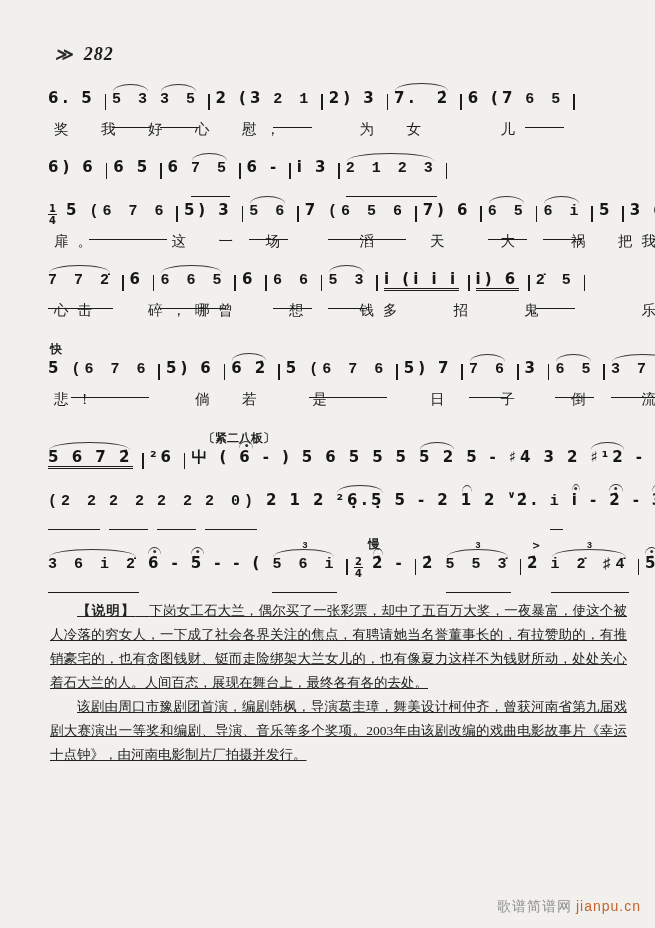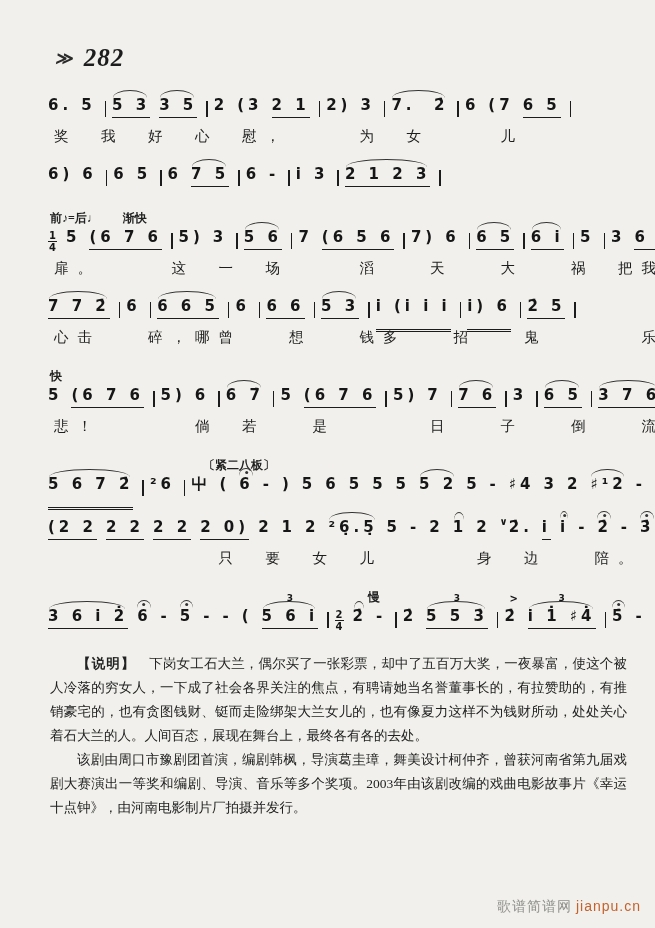--- a/index.html
+++ b/index.html
@@ -15,36 +15,36 @@
     background-image:radial-gradient(#e9e8e4 0.5px, transparent 0.6px);
     background-size:6px 6px;
     overflow:hidden;
     box-sizing:border-box;
     padding:44px 20px 0 48px;
     color:#1c1c1c;
   }
   
   .hdr{display:flex;align-items:center;margin:0 0 26px 8px;}
   .chev{font-size:17px;font-weight:bold;color:#2a2a2a;transform:skewX(-10deg);margin-right:10px;}
-  .pageno{font-family:"Liberation Serif", serif;font-style:italic;font-size:25px;font-weight:bold;letter-spacing:1px;}
+  .pageno{font-family:"Liberation Serif", serif;font-style:italic;font-size:18px;font-weight:bold;letter-spacing:1px;}
   
   .system{margin-bottom:21px;position:relative;}
   .marking{
     font-size:12px;font-weight:bold;margin:0 0 3px 2px;
     font-family:"Liberation Serif", serif;color:#222;
   }
   .notes{
     display:flex;align-items:baseline;flex-wrap:nowrap;
     font-family:"DejaVu Sans", sans-serif;
     font-weight:bold;font-size:15px;color:#161616;
     height:22px;
   }
   .tok{position:relative;margin-right:9px;letter-spacing:4px;white-space:pre;line-height:1;}
-  .u1{border-bottom:1.4px solid #1c1c1c;padding-bottom:4px;}
-  .u2{border-bottom:3.5px double #1c1c1c;padding-bottom:15px;}
+  .u1{border-bottom:1.4px solid #1c1c1c;padding-bottom:20px;font-family:Liberation Mono, monospace;}
+  .u2{border-bottom:3.5px double #1c1c1c;padding-bottom:1px;}
   .arc::before{
     content:"";position:absolute;left:1px;right:3px;top:-8px;height:7px;
     border-top:1.3px solid #333;
     border-radius:50% 50% 0 0 / 100% 100% 0 0;
   }
   .ferm::before{
     content:"";position:absolute;left:0;right:1px;top:-9px;height:7px;
     border-top:1.3px solid #333;
     border-radius:50% 50% 0 0 / 100% 100% 0 0;
   }
@@ -70,21 +70,21 @@
   .lyrics{
     margin:7px 0 0 6px;font-size:14.5px;letter-spacing:9px;
     font-family:Liberation Serif, serif;color:#1e1e1e;white-space:pre;
   }
   
   .exp{
     margin:14px 8px 0 2px;
     font-family:"Liberation Serif", serif;
     font-size:13.5px;line-height:1.78;text-align:justify;color:#222;
   }
-  .exp p{margin:0;text-indent:2em;}
+  .exp p{margin:0;text-indent:2em;text-decoration:underline;}
   .exp .lbl{font-weight:bold;letter-spacing:1px;}
   
   .footer{
     position:absolute;right:14px;bottom:12px;
     font-size:14px;letter-spacing:1px;
   }
   .site{color:#8f8f8d;}
   .sitelink{color:#c4622d;text-decoration:none;margin-left:4px;}
 </style>
 </head>
@@ -137,21 +137,20 @@
           <span class="tok">-</span>
           <span class="bar"></span>
           <span class="tok">i</span>
           <span class="tok">3</span>
           <span class="bar"></span>
           <span class="tok u1 arc">2 1 2 3</span>
           <span class="bar"></span>
         </div>
       </div>
       <div class="system">
-        <div class="marking">前♪=后♩　　渐快</div>
         <div class="notes">
           <span class="frac">
             <span>1</span>
             <span>4</span>
           </span>
           <span class="tok">5</span>
           <span class="tok u1">(6 7 6</span>
           <span class="bar"></span>
           <span class="tok">5)</span>
           <span class="tok">3</span>
@@ -200,21 +199,21 @@
       </div>
       <div class="system">
         <div class="marking">快</div>
         <div class="notes">
           <span class="tok">5</span>
           <span class="tok u1">(6 7 6</span>
           <span class="bar"></span>
           <span class="tok">5)</span>
           <span class="tok">6</span>
           <span class="bar"></span>
-          <span class="tok arc">6 7̇</span>
+          <span class="tok arc">6 2̇</span>
           <span class="bar"></span>
           <span class="tok">5</span>
           <span class="tok u1">(6 7 6</span>
           <span class="bar"></span>
           <span class="tok">5)</span>
           <span class="tok">7</span>
           <span class="bar"></span>
           <span class="tok u1 arc">7 6</span>
           <span class="bar"></span>
           <span class="tok">3</span>
@@ -269,21 +268,20 @@
           <span class="tok">2</span>
           <span class="tok sm">∨</span>
           <span class="tok">2̇.</span>
           <span class="tok u1">i</span>
           <span class="tok ferm">i</span>
           <span class="tok">-</span>
           <span class="tok ferm">2̇</span>
           <span class="tok">-</span>
           <span class="tok ferm">3̇</span>
         </div>
-        <div class="lyrics">　　　　　　　只　要　女　儿　　　　身　边　　陪。</div>
       </div>
       <div class="system">
         <div class="marking" style="margin-left: 320px;">慢</div>
         <div class="notes">
           <span class="tok u1 arc">3 6 i 2̇</span>
           <span class="tok ferm">6</span>
           <span class="tok">-</span>
           <span class="tok ferm">5</span>
           <span class="tok">-</span>
           <span class="tok">-</span>
@@ -294,21 +292,21 @@
             <span>2</span>
             <span>4</span>
           </span>
           <span class="tok arc">2̇</span>
           <span class="tok">-</span>
           <span class="bar"></span>
           <span class="tok">2̇</span>
           <span class="tok u1 arc t3">5 5 3̇</span>
           <span class="bar"></span>
           <span class="tok acc">2̇</span>
-          <span class="tok u1 arc t3">i 1̇ ♯4̇</span>
+          <span class="tok u1 arc t3">i 2̇ ♯4̇</span>
           <span class="bar"></span>
           <span class="tok ferm">5̇</span>
           <span class="tok">-</span>
           <span class="bar"></span>
         </div>
       </div>
     </div>
 
   <div class="exp">
     <p><span class="lbl">【说明】</span>　<span>下岗女工石大兰，偶尔买了一张彩票，却中了五百万大奖，一夜暴富，使这个被人冷落的穷女人，一下成了社会各界关注的焦点，有聘请她当名誉董事长的，有拉赞助的，有推销豪宅的，也有贪图钱财、铤而走险绑架大兰女儿的，也有像夏力这样不为钱财所动，处处关心着石大兰的人。人间百态，展现在舞台上，最终各有各的去处。</span></p>

